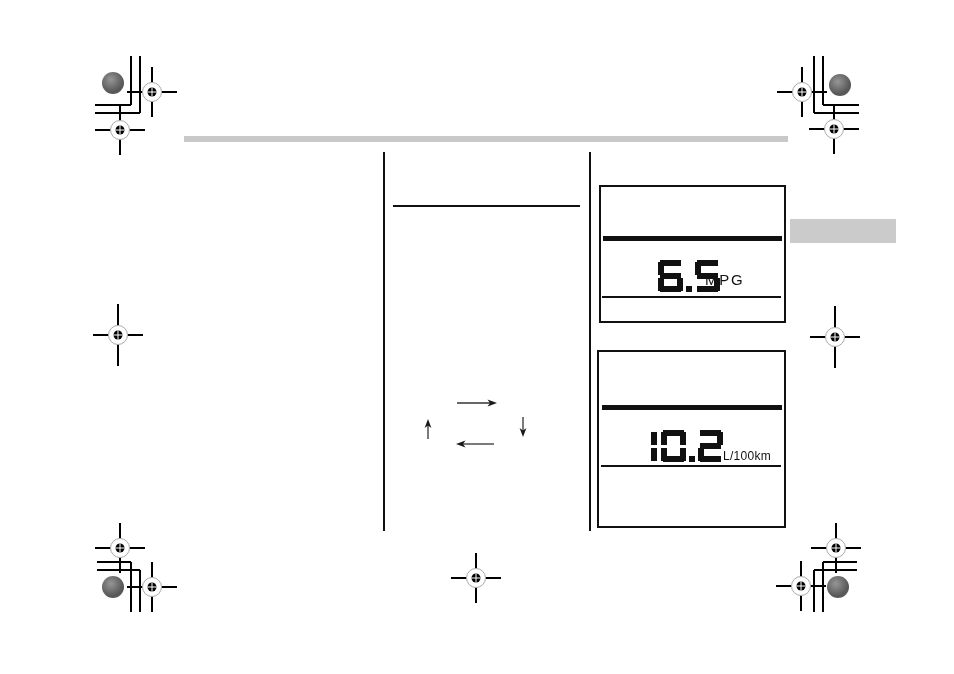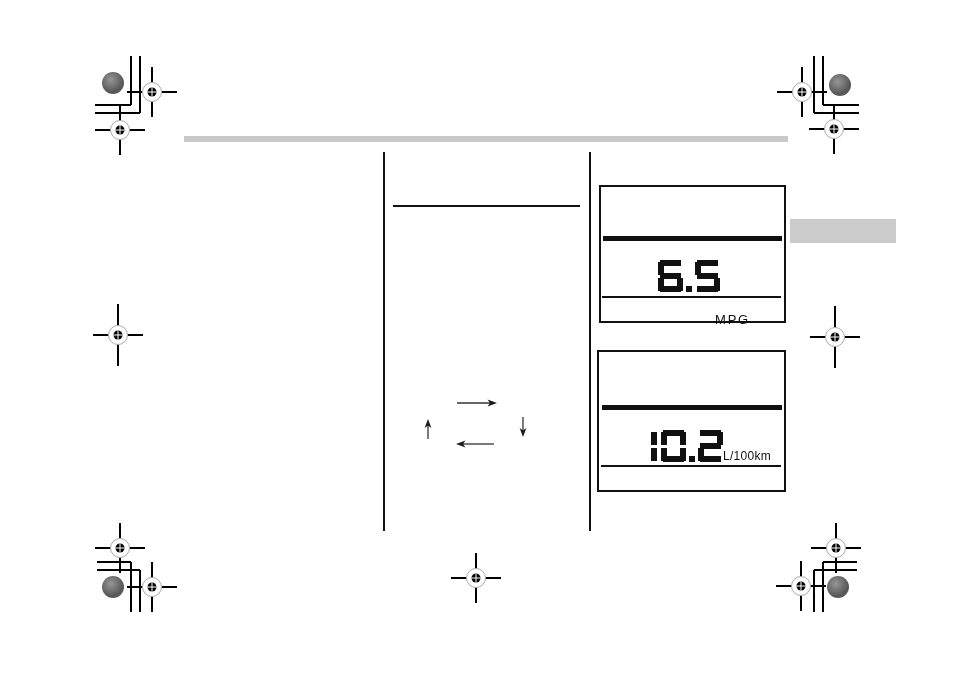--- a/index.html
+++ b/index.html
@@ -30,21 +30,21 @@
   .rm-core::after  { content:''; position:absolute; top:0; bottom:0; left:50%; width:1px; margin-left:-0.5px; background:#fff; }
   
   .header-rule { position:absolute; left:184px; top:136px; width:604px; height:6px; }
   .col-divider { position:absolute; width:2px; background:#111; top:152px; height:379px; }
   .section-rule { position:absolute; left:393px; top:205px; width:187px; height:2px; background:#111; }
   .chapter-tab { position:absolute; left:790px; top:219px; width:106px; height:24px; }
   .cycle-arrow { position:absolute; }
   
   .display-box { position:absolute; border:2px solid #111; background:#fff; box-sizing:border-box; }
   .box-mpg    { left:599px; top:185px; width:187px; height:138px; }
-  .box-metric { left:597px; top:350px; width:189px; height:142px;padding-left:40px; }
+  .box-metric { left:597px; top:350px; width:189px; height:178px;padding-left:40px; }
   .display-bar { position:absolute; height:5px; background:#111; }
   .box-mpg .display-bar    { left:2px; width:179px; top:49px; }
   .box-metric .display-bar { left:3px; width:180px; top:53px; }
   .display-underline { position:absolute; height:1.5px; background:#111; }
   .box-mpg .display-underline    { left:1px; width:179px; top:109px; }
   .box-metric .display-underline { left:2px; width:180px; top:113px; }
   .seg7 { position:absolute; display:flex; align-items:flex-end; }
   .box-mpg .seg7    { left:57px; top:73px; }
   .box-metric .seg7 { left:49px; top:78px; }
   .seg-digit { position:relative; width:25px; height:32px; display:inline-block; margin-right:3px; }
@@ -52,21 +52,21 @@
   .seg { position:absolute; background:#111; }
   .seg-a { left:2px; right:2px; top:0;      height:6px; }
   .seg-g { left:2px; right:2px; top:13px;   height:6px; }
   .seg-d { left:2px; right:2px; bottom:0;   height:6px; }
   .seg-f { left:0;  top:1.5px;    width:6px; height:13px; }
   .seg-b { right:0; top:1.5px;    width:6px; height:13px; }
   .seg-e { left:0;  bottom:1.5px; width:6px; height:13px; }
   .seg-c { right:0; bottom:1.5px; width:6px; height:13px; }
   .seg-dot { width:6px; height:6px; background:#111; display:inline-block; margin:0 3px 0 0; align-self:flex-end; }
   .unit-label { position:absolute; color:#111; white-space:nowrap; }
-  .unit-mpg    { left:114px; top:84px; font-size:13px; letter-spacing:1.8px;margin-top:41px; }
+  .unit-mpg    { left:104px; top:84px; font-size:15px; letter-spacing:1.8px; }
   .unit-metric { left:124px; top:97px; font-size:12px;  letter-spacing:0.3px; }
 </style>
 </head>
 <body>
 
 <div class="page">
 
   <div class="ink-patch" style="left:102px; top:72px;"></div>
   <div class="mark-line" style="left:130px; top:56px; width:1.5px; height:49px;"></div>
   <div class="mark-line" style="left:139px; top:56px; width:1.5px; height:57px;"></div>

